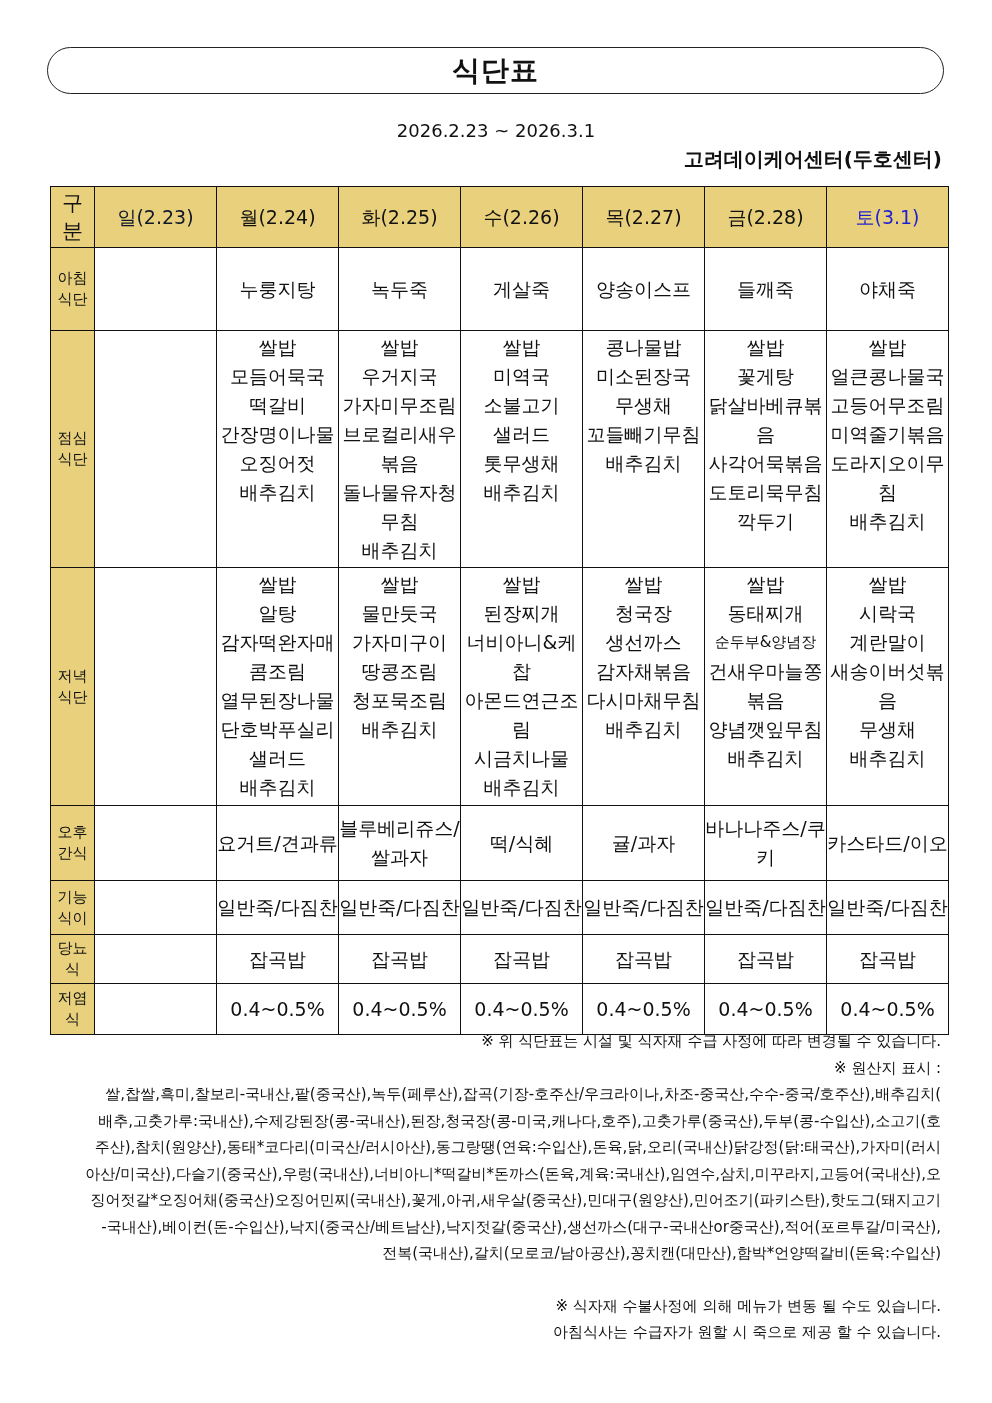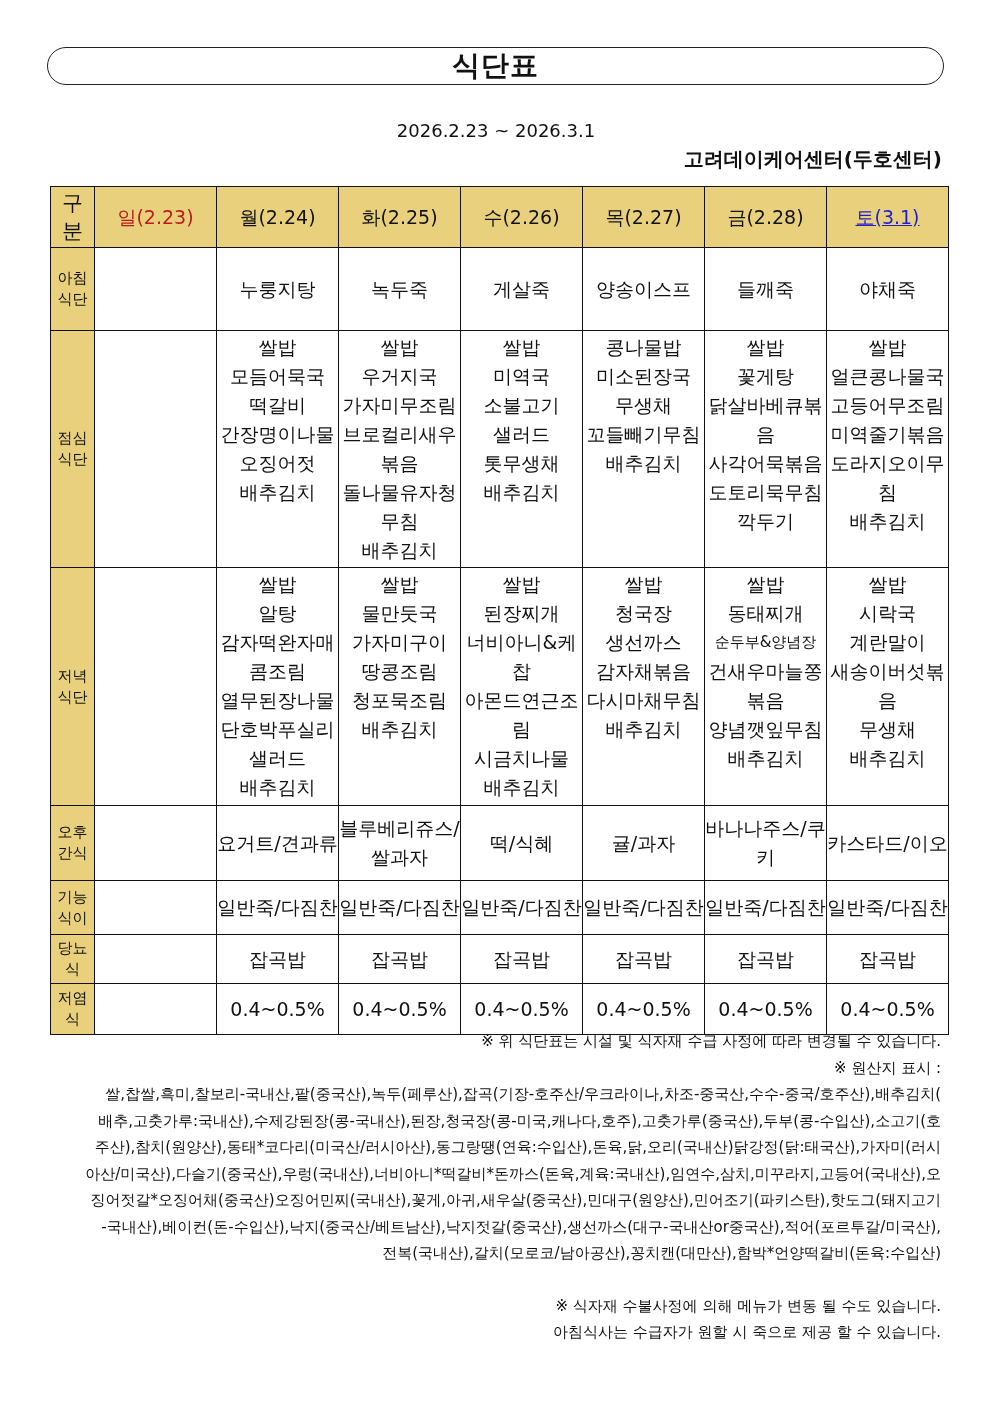--- a/index.html
+++ b/index.html
@@ -1,38 +1,38 @@
 <!DOCTYPE html>
 <html><head>
 <meta charset="utf-8">
 <style>
   * { box-sizing: border-box; margin: 0; padding: 0; }
   html, body { width: 992px; height: 1403px; background: #ffffff; }
   body { font-family: "DejaVu Sans", "Liberation Sans", sans-serif; color: #111; position: relative; }
   .title-box {
-    position: absolute; left: 47px; top: 47px; width: 897px; height: 38px;
+    position: absolute; left: 47px; top: 47px; width: 897px; height: 47px;
     border: 1.5px solid #222; border-radius: 24px;
     display: flex; align-items: center; justify-content: center;
   }
   .title { font-size: 28px; font-weight: bold; letter-spacing: 1px; }
   .period { position: absolute; left: 0; width: 992px; top: 120px; text-align: center; font-size: 18px; }
   .center-name { position: absolute; right: 50px; top: 146px; font-size: 20px; font-weight: bold; }
   table.menu {
     position: absolute; left: 50px; top: 186px; width: 899px;
     border-collapse: collapse; table-layout: fixed;
   }
   table.menu td, table.menu th {
     border: 1.5px solid #111; text-align: center; vertical-align: middle;
     font-size: 19px; line-height: 29px; font-weight: normal;
   }
   table.menu col.c-label { width: 44px; }
   table.menu col.c-day { width: 122px; }
   .head-row th { background: #e9d07c; font-weight: bold; height: 61px; font-size: 19px; }
-  .head-row th.sun { color: #b91c1c; }
-  .head-row th.sat { color: #1f1fcf; text-decoration: underline; }
+  .head-row th.sun { color: #0f172a; }
+  .head-row th.sat { color: #1f1fcf; }
   .row-label { background: #e9d07c; font-weight: normal; font-size: 15px !important; line-height: 21px !important; }
   .row-label.big { font-size: 21px !important; line-height: 28px !important; }
   td.meal { vertical-align: top !important; padding-top: 2px; }
   td .line { display: block; }
   td .line.small { font-size: 15px; }
   .notes { position: absolute; left: 55px; top: 1026px; width: 890px; font-size: 15px; line-height: 22.5px; }
   .notes p { margin: 4px; text-align: right; }
   .notes .gap { height: 22px; }
 </style>
 </head>

